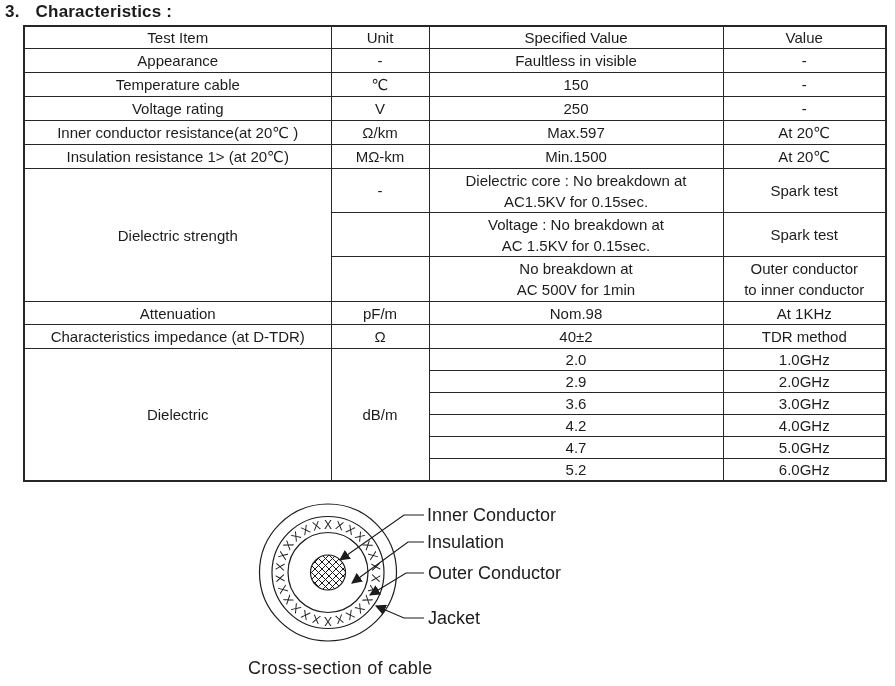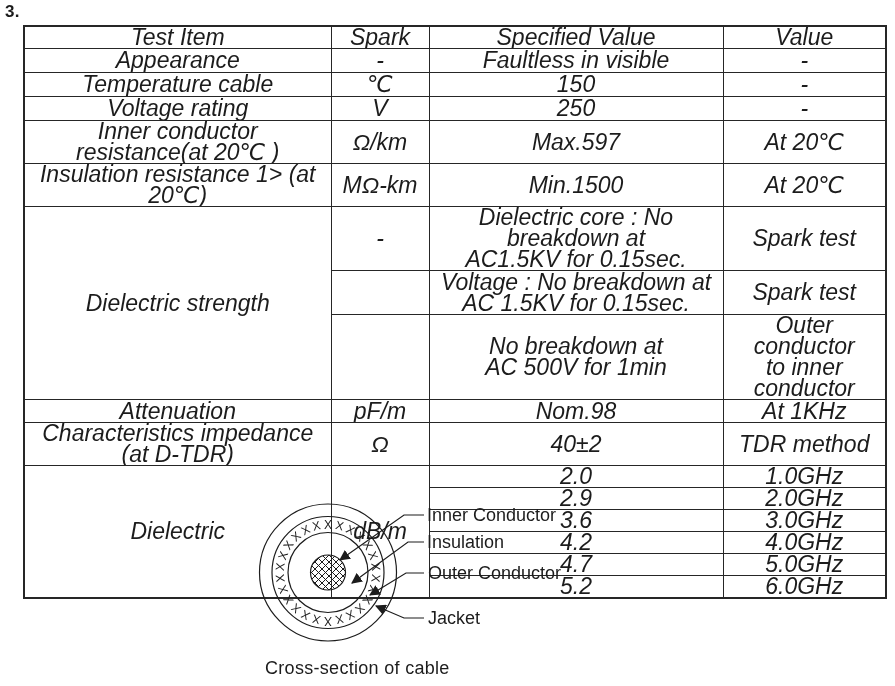--- a/index.html
+++ b/index.html
@@ -8,21 +8,21 @@
     font-family:"Liberation Sans","DejaVu Sans",sans-serif; color:#1c1c1c;
     overflow:hidden;
   }
   .heading {
     position:absolute; left:5px; top:2px; font-size:17px; font-weight:bold;
     display:flex; gap:16px; letter-spacing:0.2px;
   }
   table.spec {
     position:absolute; left:23px; top:25px; width:862px;
     border-collapse:collapse; table-layout:fixed;
-    font-size:23px; line-height:21px;font-style:italic;
+    font-size:15px; line-height:21px;
   }
   table.spec { border:2px solid #262626; }
   table.spec td, table.spec th {
     border:1px solid #262626; padding:0 4px; text-align:center;
     font-weight:normal; vertical-align:middle; overflow:hidden;
   }
   td.item { text-align:left; padding-left:4px; }
   .preline { white-space:pre-line; }
   .vtop { vertical-align:top; padding-top:1px; }
   tr.h-head  { height:22px; }
@@ -34,43 +34,44 @@
   .diagram { position:absolute; left:0; top:485px; }
   .diagram text {
     font-family:"Liberation Sans","DejaVu Sans",sans-serif;
     font-size:18px; fill:#1c1c1c;
   }
   .diagram .braid-x {
     font-size:12px; text-anchor:middle; dominant-baseline:central; fill:#1c1c1c;
   }
   .diagram .ln { stroke:#1c1c1c; stroke-width:1.2; fill:none; }
   .caption {
-    position:absolute; left:265px; top:658px; font-size:18px; letter-spacing:0.3px;
+    position:absolute; left:248px; top:658px; font-size:18px; letter-spacing:0.3px;
   }
 </style>
 </head>
 <body>
 
 <div class="page">
 
   <div class="heading">
     <span>3.</span>
+    <span>Characteristics :</span>
   </div>
 
   <table class="spec">
     <colgroup>
         <col style="width:307px">
         <col style="width:98px">
         <col style="width:294px">
         <col style="width:163px">
       </colgroup>
     <thead>
       <tr class="h-head">
         <th>Test Item</th>
-        <th>Spark</th>
+        <th>Unit</th>
         <th>Specified Value</th>
         <th>Value</th>
       </tr>
     </thead>
     <tbody>
       <tr class="h-std">
         <td class="item">Appearance</td>
         <td>-</td>
         <td>Faultless in visible</td>
         <td>-</td>

